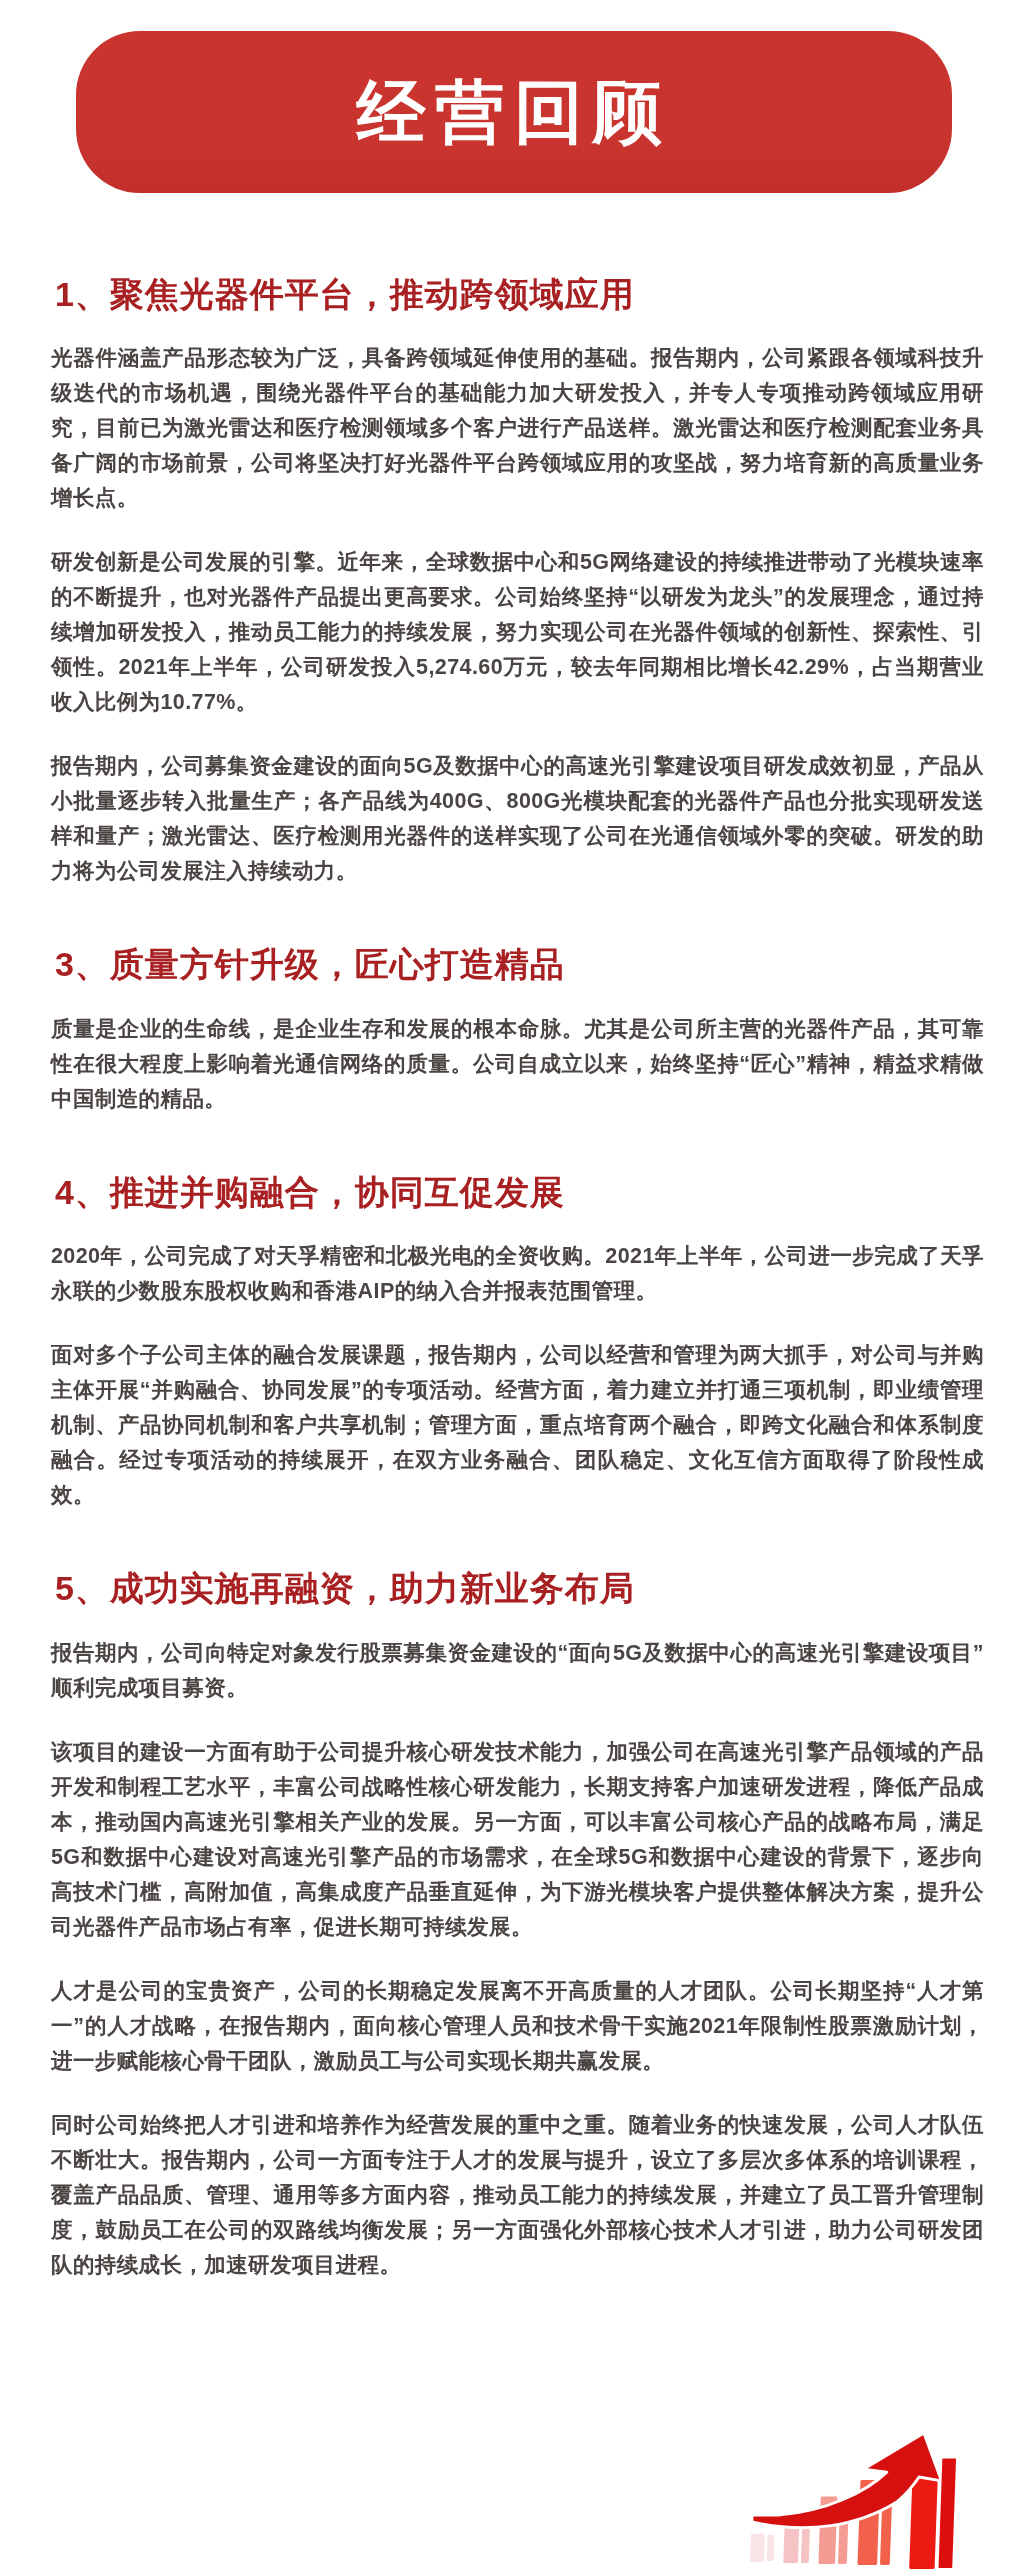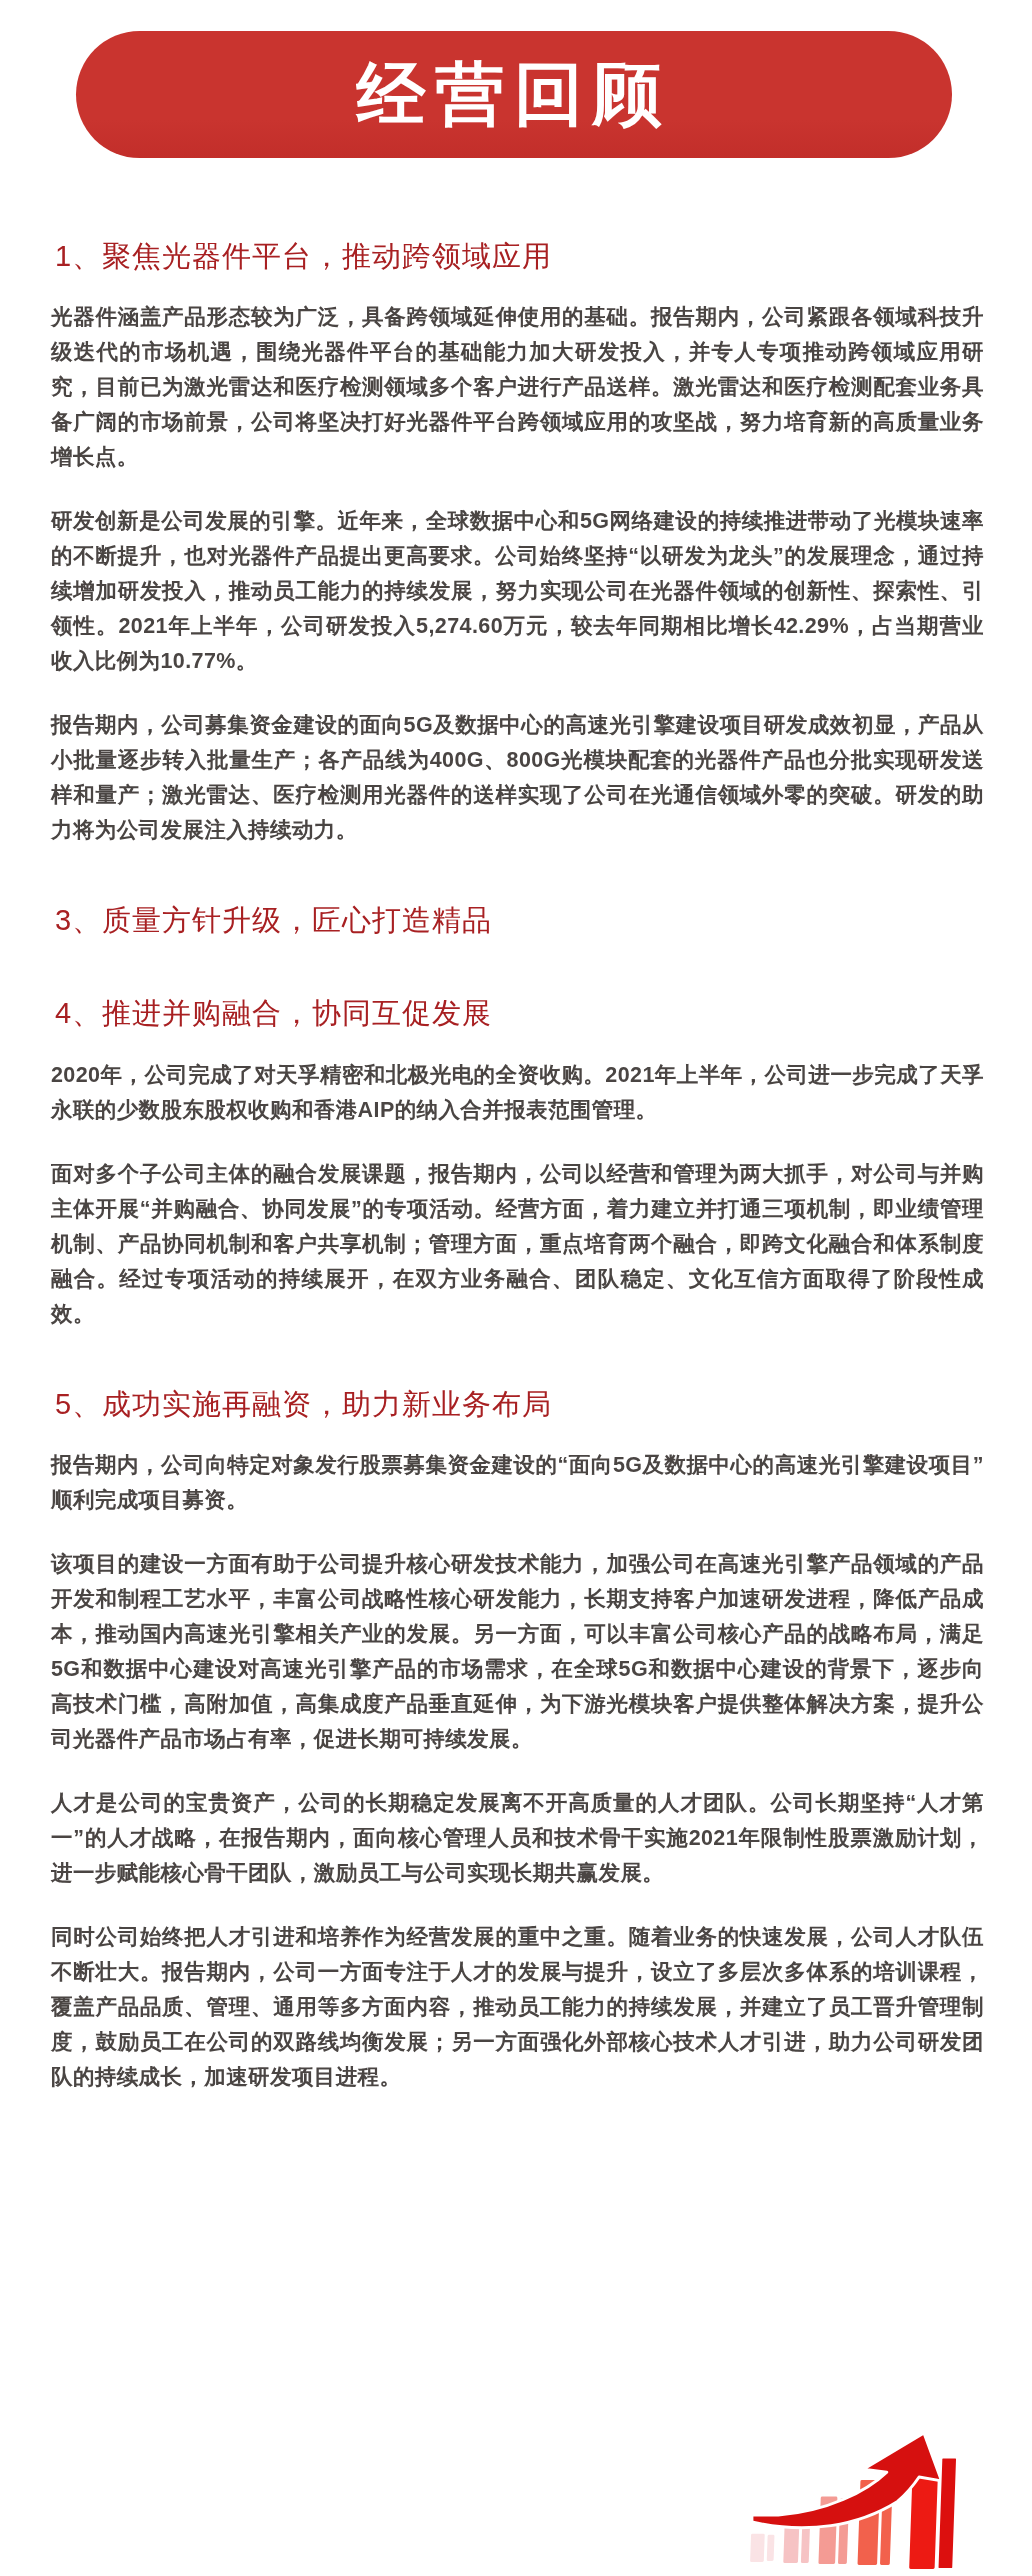--- a/index.html
+++ b/index.html
@@ -4,35 +4,35 @@
 <style>
   html,body{margin:0;padding:0;}
   body{
     width:1033px;height:2576px;
     background:#ffffff;
     font-family:"Liberation Sans","DejaVu Sans",sans-serif;
     overflow:hidden;
   }
   .page{position:relative;width:1033px;height:2576px;background:var(--page-bg,#ffffff);}
   .banner{
-    width:876px;height:127px;
+    width:876px;height:162px;
     margin:31px 0 0 76px;
     background:linear-gradient(180deg,var(--banner-bg,#C9342F) 0%,var(--banner-bg,#C9342F) 70%, #C22E2A 100%);
     border-radius:64px;
     display:flex;align-items:center;justify-content:center;
   }
   .banner .banner-title{
     color:var(--banner-text,#ffffff);
     font-size:69px;font-weight:800;letter-spacing:9.8px;
     line-height:1;
   }
   .content{padding:25.5px 49px 0 51px;}
   .section h2{
     color:var(--heading,#A82022);
-    font-size:29px;font-weight:400;
+    font-size:34px;font-weight:700;
     margin:53px 0 7.8px 0;
     padding-left:3.9px;
     letter-spacing:1px;
   }
   .section p{
     color:var(--body-text,#4A4543);
     font-size:21.5px;font-weight:700;
     line-height:35px;
     letter-spacing:0.4px;
     text-align:justify;
@@ -61,20 +61,21 @@
       <p>光器件涵盖产品形态较为广泛，具备跨领域延伸使用的基础。报告期内，公司紧跟各领域科技升级迭代的市场机遇，围绕光器件平台的基础能力加大研发投入，并专人专项推动跨领域应用研究，目前已为激光雷达和医疗检测领域多个客户进行产品送样。激光雷达和医疗检测配套业务具备广阔的市场前景，公司将坚决打好光器件平台跨领域应用的攻坚战，努力培育新的高质量业务增长点。</p>
     </div>
 
     <div class="section">
       <p>研发创新是公司发展的引擎。近年来，全球数据中心和5G网络建设的持续推进带动了光模块速率的不断提升，也对光器件产品提出更高要求。公司始终坚持“以研发为龙头”的发展理念，通过持续增加研发投入，推动员工能力的持续发展，努力实现公司在光器件领域的创新性、探索性、引领性。2021年上半年，公司研发投入5,274.60万元，较去年同期相比增长42.29%，占当期营业收入比例为10.77%。</p>
       <p>报告期内，公司募集资金建设的面向5G及数据中心的高速光引擎建设项目研发成效初显，产品从小批量逐步转入批量生产；各产品线为400G、800G光模块配套的光器件产品也分批实现研发送样和量产；激光雷达、医疗检测用光器件的送样实现了公司在光通信领域外零的突破。研发的助力将为公司发展注入持续动力。</p>
     </div>
 
     <div class="section">
       <h2>3、质量方针升级，匠心打造精品</h2>
+      <p>质量是企业的生命线，是企业生存和发展的根本命脉。尤其是公司所主营的光器件产品，其可靠性在很大程度上影响着光通信网络的质量。公司自成立以来，始终坚持“匠心”精神，精益求精做中国制造的精品。</p>
     </div>
 
     <div class="section">
       <h2>4、推进并购融合，协同互促发展</h2>
       <p>2020年，公司完成了对天孚精密和北极光电的全资收购。2021年上半年，公司进一步完成了天孚永联的少数股东股权收购和香港AIP的纳入合并报表范围管理。</p>
       <p>面对多个子公司主体的融合发展课题，报告期内，公司以经营和管理为两大抓手，对公司与并购主体开展“并购融合、协同发展”的专项活动。经营方面，着力建立并打通三项机制，即业绩管理机制、产品协同机制和客户共享机制；管理方面，重点培育两个融合，即跨文化融合和体系制度融合。经过专项活动的持续展开，在双方业务融合、团队稳定、文化互信方面取得了阶段性成效。</p>
     </div>
 
     <div class="section">
       <h2>5、成功实施再融资，助力新业务布局</h2>

